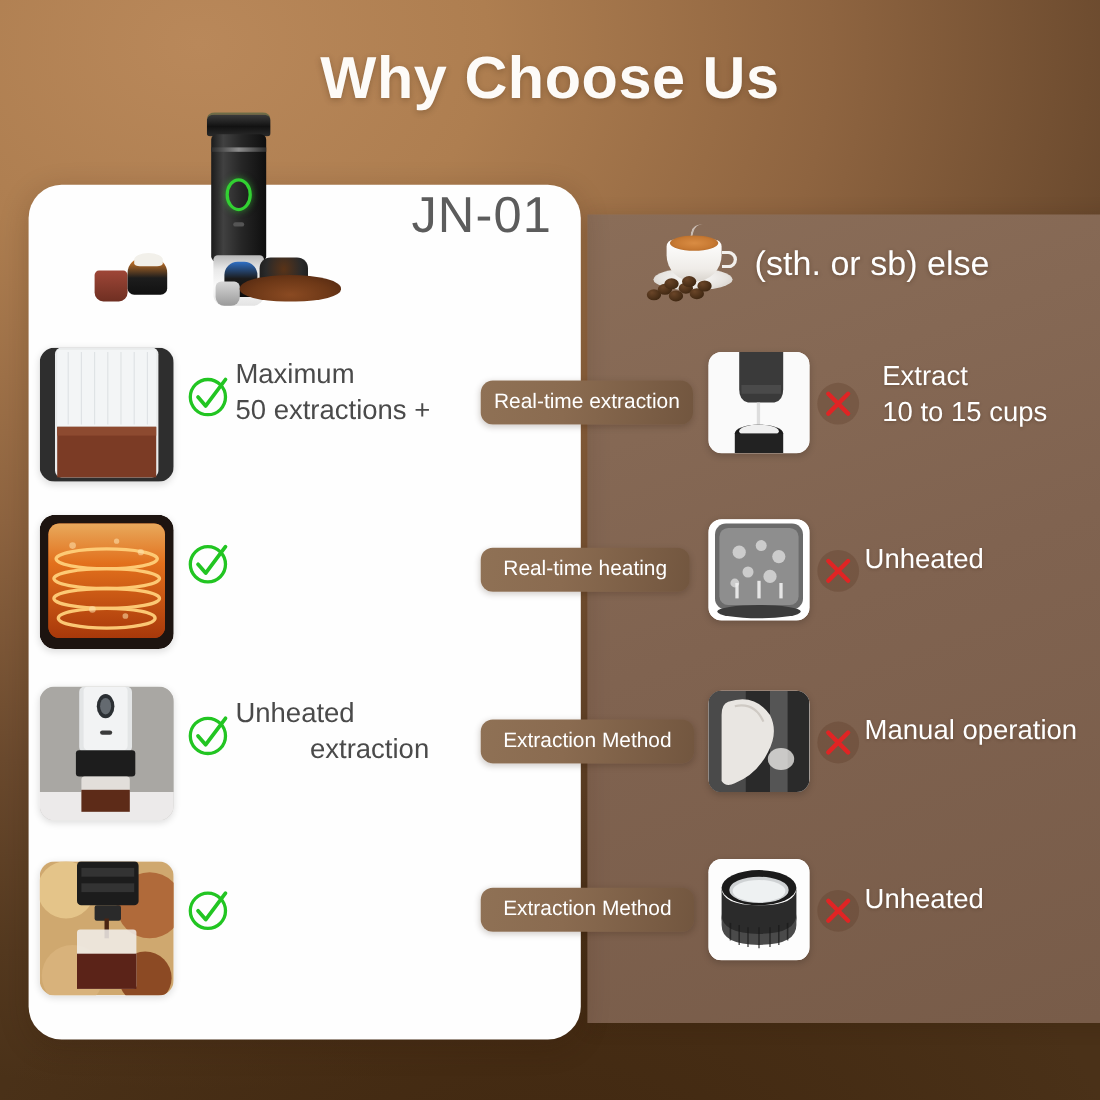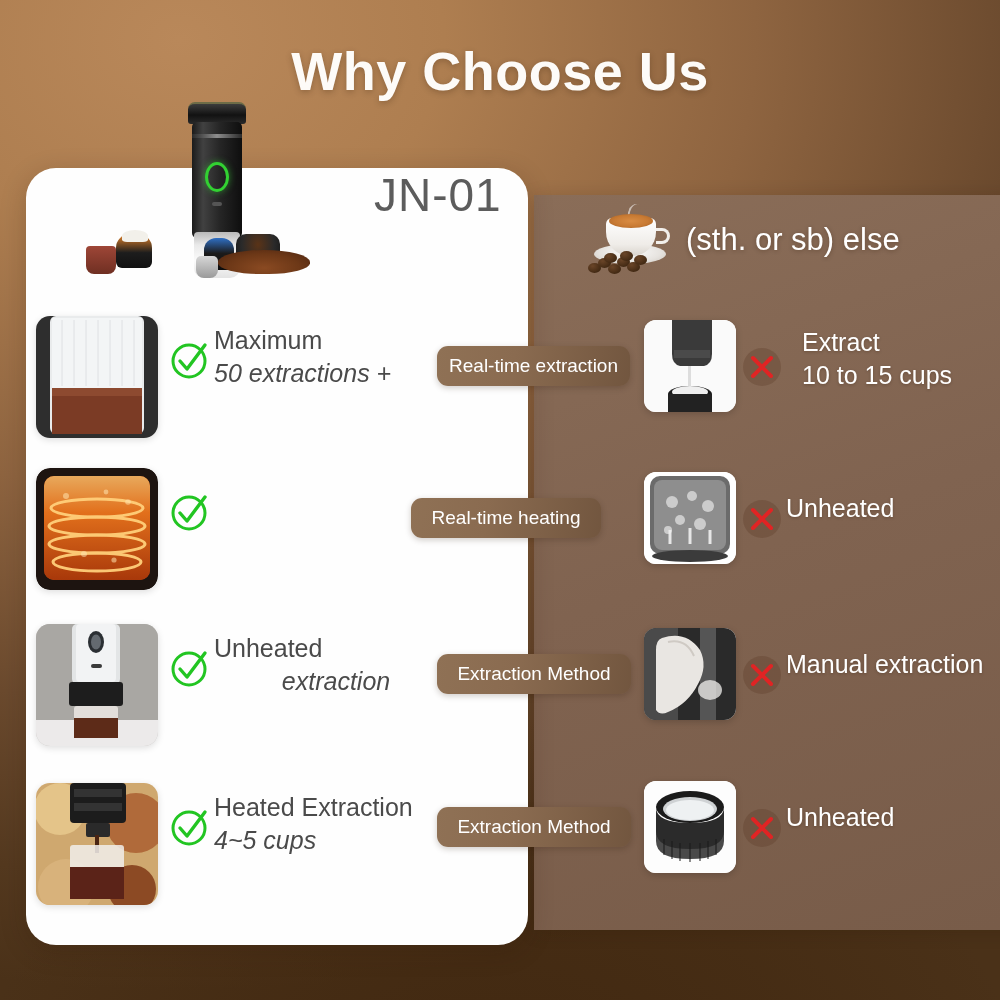--- a/index.html
+++ b/index.html
@@ -138,21 +138,21 @@
   }
   .check{
     position:absolute; left:168px; top:28px; width:44px; height:44px;
   }
   .check svg, .cross svg{ display:block; }
 
   .left-text{
     position:absolute; left:214px; top:14px; width:230px;
     color:#4a4a4a; font-size:25px; line-height:1.33;
   }
-  .left-text .l2{ display:block;font-style:italic; }
+  .left-text .l2{ display:block; }
 
   .badge{
     position:absolute; top:36px; height:40px;
     background:linear-gradient(100deg,#8f7155 0%, #8a6b50 40%, #72563f 100%);
     border-radius:11px;
     display:flex; align-items:center; justify-content:center;
     padding:0 14px;
     color:#fff; font-size:19px; white-space:nowrap;
     box-shadow:0 2px 6px rgba(40,22,8,.22);
   }
@@ -308,21 +308,21 @@
           <circle cx="78" cy="92" r="2.6"></circle>
         </g>
       </svg>
     </div>
     <div class="check">
       <svg width="44" height="44" viewBox="0 0 44 44">
         <circle cx="21" cy="23" r="16" fill="none" stroke="#22c522" stroke-width="3"></circle>
         <path d="M12 23 L19 31 L37 7" fill="none" stroke="#22c522" stroke-width="3.4" stroke-linecap="round" stroke-linejoin="round"></path>
       </svg>
     </div>
-    <div class="badge" style="left:411px; width:190px;">Real-time heating</div>
+    <div class="badge" style="left:437px; width:190px;">Real-time heating</div>
     <div class="thumb-r" style="left:644px;">
       <svg class="img-fill" viewBox="0 0 92 92" preserveAspectRatio="none">
         <rect width="92" height="92" fill="#fff"></rect>
         <rect x="6" y="4" width="80" height="78" rx="10" fill="#6b6b6b"></rect>
         <rect x="10" y="8" width="72" height="70" rx="8" fill="#8e8e8e"></rect>
         <g fill="#dcdcdc" opacity=".8">
           <circle cx="28" cy="30" r="6"></circle>
             <circle cx="48" cy="24" r="5"></circle>
           <circle cx="64" cy="34" r="6"></circle>
             <circle cx="36" cy="48" r="5"></circle>
@@ -385,21 +385,21 @@
         <ellipse cx="66" cy="62" rx="12" ry="10" fill="#f2f0ed" opacity=".75"></ellipse>
       </svg>
     </div>
     <div class="cross" style="left:742px; top:37px;">
       <svg width="40" height="40" viewBox="0 0 40 40">
         <circle cx="20" cy="20" r="19" fill="rgba(90,55,35,.30)"></circle>
         <path d="M11 11 L29 29 M29 11 L11 29" stroke="#e02424" stroke-width="4" stroke-linecap="round"></path>
       </svg>
     </div>
     <div class="right-text" style="left:786px; top:30px;">
-      <span>Manual extraction</span>
+      <span>Manual operation</span>
     </div>
   </div>
 
   <div class="row" style="top:777px;">
     <div class="thumb">
       <svg class="img-fill" viewBox="0 0 122 122" preserveAspectRatio="none">
         <rect width="122" height="122" fill="#cfa86f"></rect>
         <circle cx="24" cy="26" r="26" fill="#e4c489"></circle>
         <circle cx="100" cy="40" r="30" fill="#b06a3a"></circle>
         <circle cx="30" cy="104" r="28" fill="#d8b27b"></circle>
@@ -411,24 +411,20 @@
         <rect x="59" y="52" width="4" height="18" fill="#4a2412"></rect>
         <rect x="34" y="62" width="54" height="54" rx="3" fill="#f1efec" opacity=".85"></rect>
         <rect x="34" y="84" width="54" height="32" fill="#5b2318"></rect>
       </svg>
     </div>
     <div class="check">
       <svg width="44" height="44" viewBox="0 0 44 44">
         <circle cx="21" cy="23" r="16" fill="none" stroke="#22c522" stroke-width="3"></circle>
         <path d="M12 23 L19 31 L37 7" fill="none" stroke="#22c522" stroke-width="3.4" stroke-linecap="round" stroke-linejoin="round"></path>
       </svg>
-    </div>
-    <div class="left-text" style="width:250px;">
-      <span>Heated Extraction</span>
-      <span class="l2">4~5 cups</span>
     </div>
     <div class="badge" style="left:437px; width:194px; top:30px;">Extraction Method</div>
     <div class="thumb-r" style="left:644px; top:4px;">
       <svg class="img-fill" viewBox="0 0 92 92" preserveAspectRatio="none">
         <rect width="92" height="92" fill="#fdfdfd"></rect>
         <ellipse cx="46" cy="26" rx="34" ry="16" fill="#1b1b1b"></ellipse>
         <ellipse cx="46" cy="28" rx="27" ry="12" fill="#cfd2d4"></ellipse>
         <ellipse cx="46" cy="29" rx="24" ry="10" fill="#eef1f2"></ellipse>
         <path d="M12 26 v28 q0 16 34 16 q34 0 34 -16 v-28 q0 16 -34 16 q-34 0 -34 -16z" fill="#2b2b2b"></path>
         <path d="M12 50 q0 18 34 18 q34 0 34 -18 v10 q0 18 -34 18 q-34 0 -34 -18z" fill="#4a4a4a"></path>

